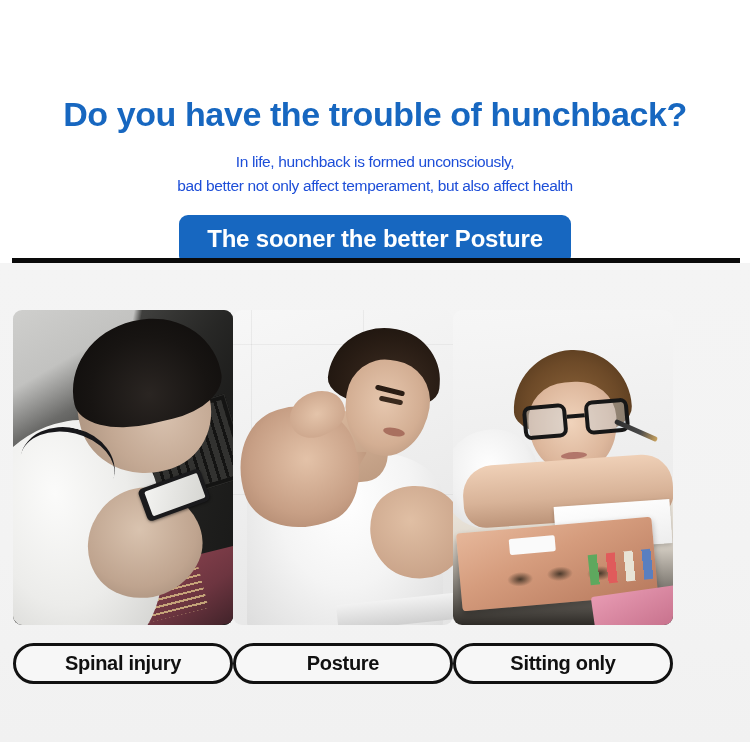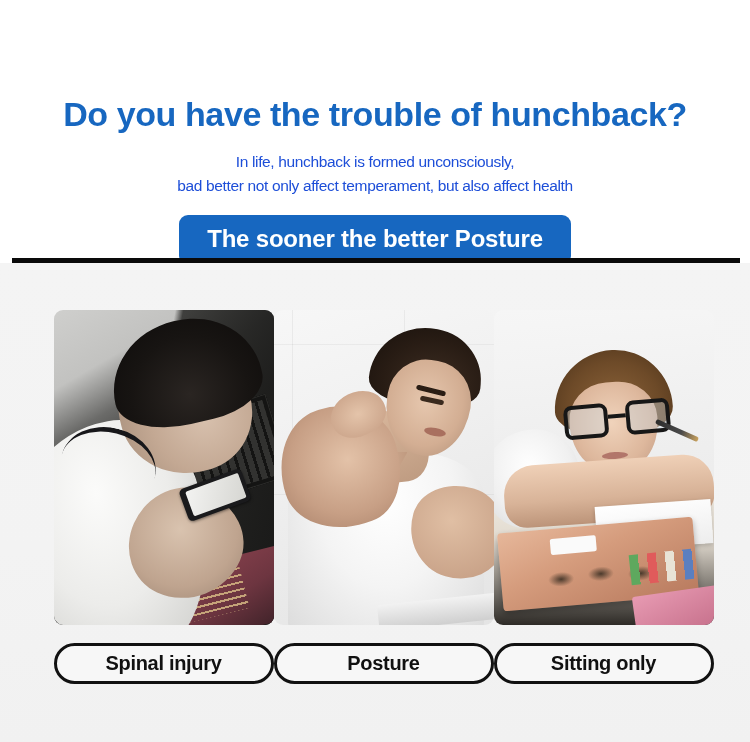--- a/index.html
+++ b/index.html
@@ -83,25 +83,25 @@
   }
   .panel-inner {
     position: absolute;
     left: 0; top: 0;
     width: 750px; height: 479px;
     background: linear-gradient(180deg,#f4f4f4 0%, #f3f3f3 60%, #f1f1f1 100%);
   }
 
   .cards {
     position: absolute;
-    left: 20px;
+    left: 13px;
     top: 47px;
     width: 727px;
     display: flex;
-    justify-content: center;
+    justify-content: flex-start;
   }
   .col { width: 220px; }
 
   .photo {
     position: relative;
     width: 220px;
     height: 315px;
     border-radius: 9px;
     overflow: hidden;
     background: #e9e9e9;

